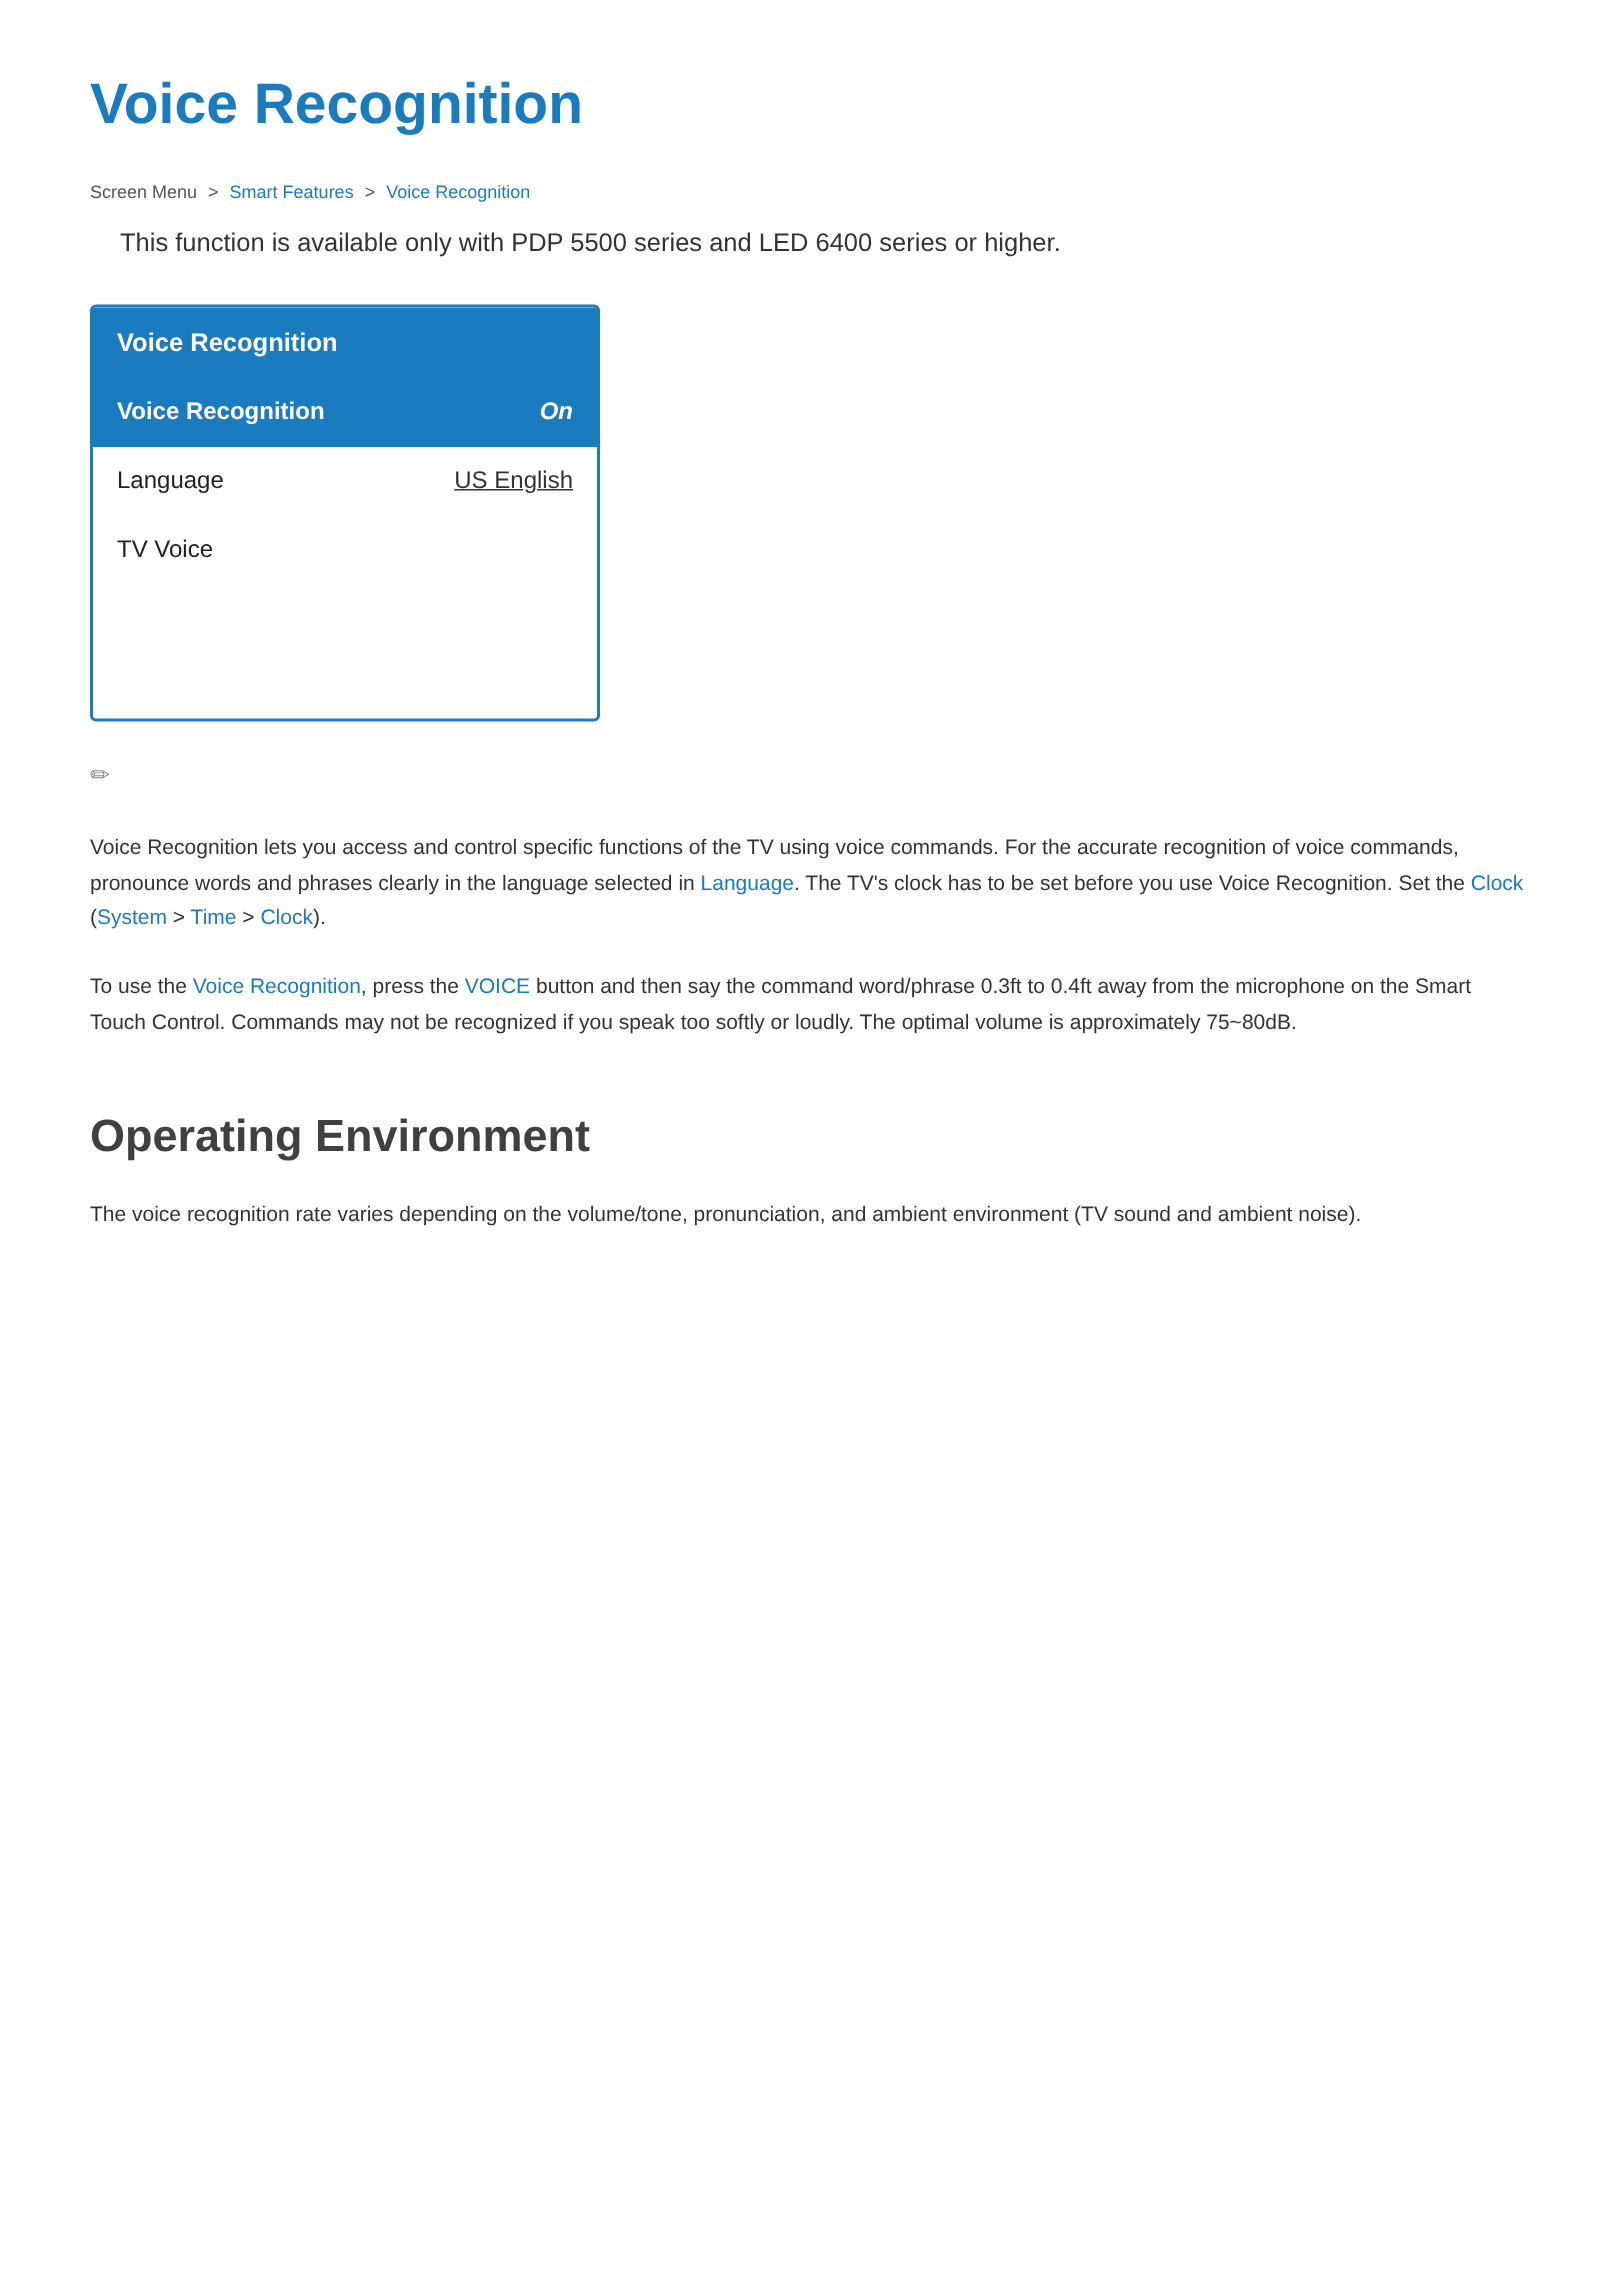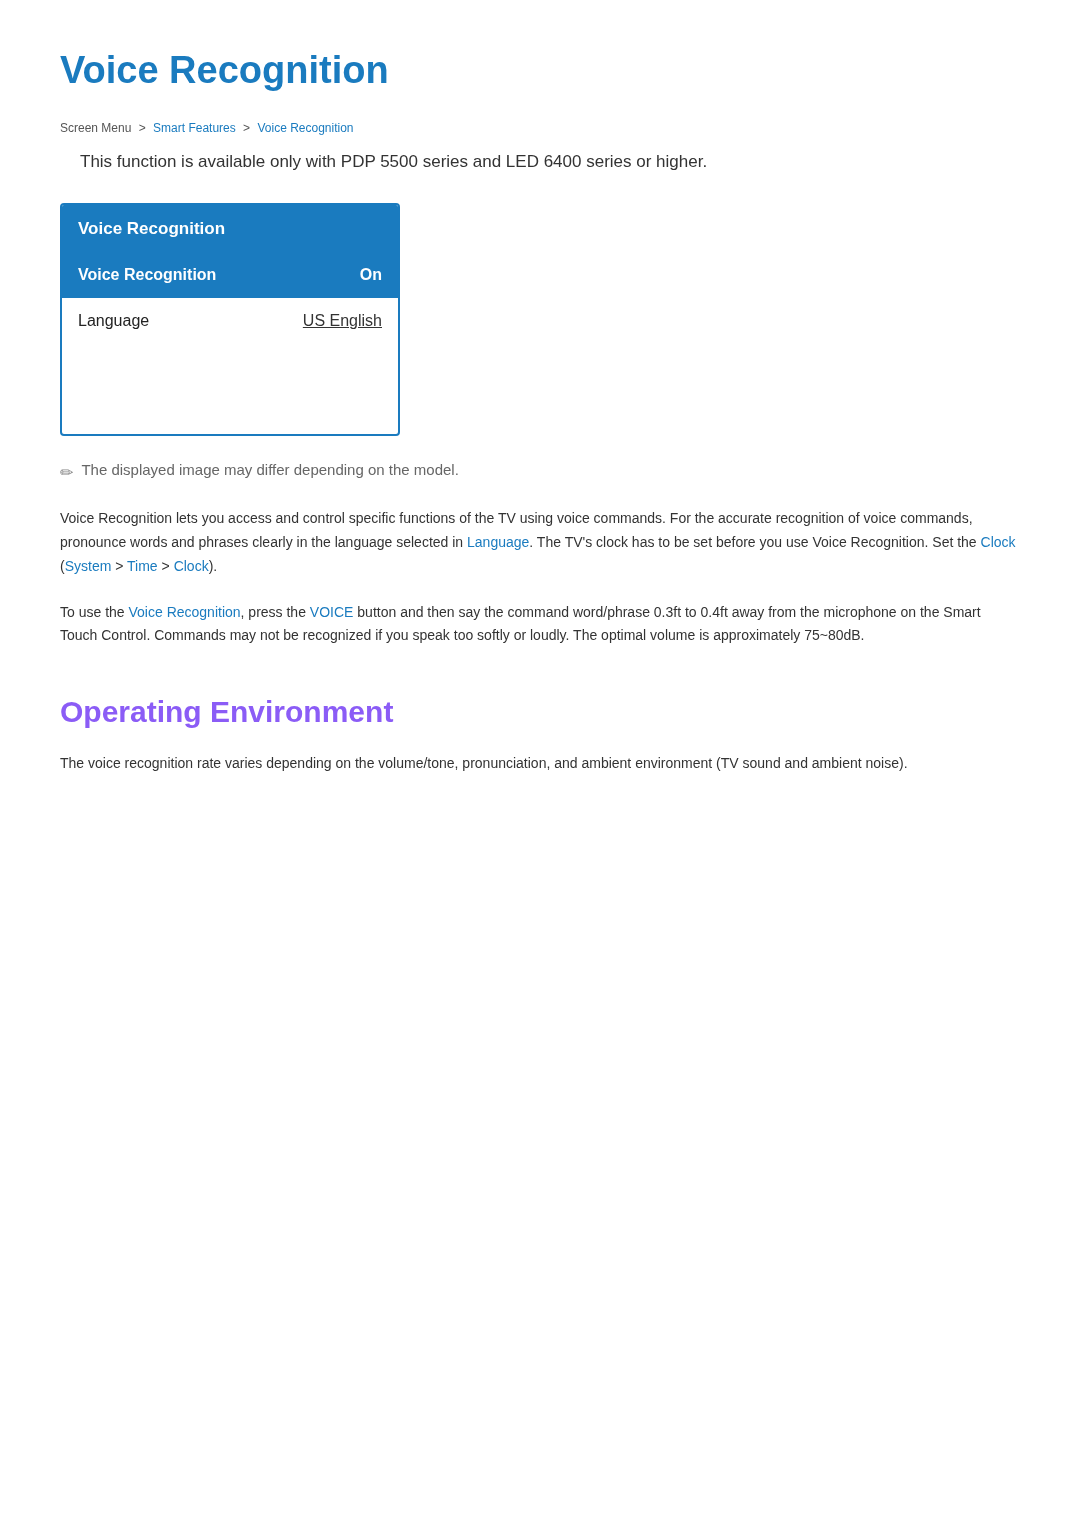--- a/index.html
+++ b/index.html
@@ -78,20 +78,21 @@
       color: #ffffff;
       font-weight: bold;
     }
 
     .menu-item .item-value {
       color: inherit;
     }
 
     .menu-item.selected .item-value {
       color: #ffffff;
+      font-style: italic;
     }
 
     .menu-item:not(.selected) .item-value {
       color: #333;
       text-decoration: underline;
     }
 
     .menu-spacer {
       height: 90px;
     }
@@ -119,21 +120,21 @@
       line-height: 1.7;
     }
 
     .body-text .link {
       color: #1a7bbf;
     }
 
     .section-title {
       font-size: 30px;
       font-weight: bold;
-      color: #8b5cf6;
+      color: #404040;
       margin-bottom: 16px;
       margin-top: 40px;
     }
   </style>
 </head>
 <body>
 
 <h1 class="page-title">Voice Recognition</h1>
 
 <div class="breadcrumb">
@@ -149,26 +150,28 @@
 <div class="menu-box">
   <div class="menu-box-header">Voice Recognition</div>
   <div class="menu-item selected">
     <span>Voice Recognition</span>
     <span class="item-value">On</span>
   </div>
   <div class="menu-item">
     <span>Language</span>
     <span class="item-value">US English</span>
   </div>
+  <div class="menu-item">
+    <span>TV Voice</span>
+  </div>
   <div class="menu-spacer"></div>
 </div>
 
 <div class="note-row">
   <span class="note-icon">✏</span>
-  <span>The displayed image may differ depending on the model.</span>
 </div>
 
 <p class="body-text">
   <span>Voice Recognition lets you access and control specific functions of the TV using voice commands. For the accurate recognition of voice commands, pronounce words and phrases clearly in the language selected in </span><span class="link">Language</span><span>. The TV's clock has to be set before you use Voice Recognition. Set the </span><span class="link">Clock</span><span> (</span><span class="link">System</span><span> &gt; </span><span class="link">Time</span><span> &gt; </span><span class="link">Clock</span><span>).</span>
 </p>
 
 <p class="body-text">
   <span>To use the </span><span class="link">Voice Recognition</span><span>, press the </span><span class="link">VOICE</span><span> button and then say the command word/phrase 0.3ft to 0.4ft away from the microphone on the Smart Touch Control. Commands may not be recognized if you speak too softly or loudly. The optimal volume is approximately 75~80dB.</span>
 </p>
 

